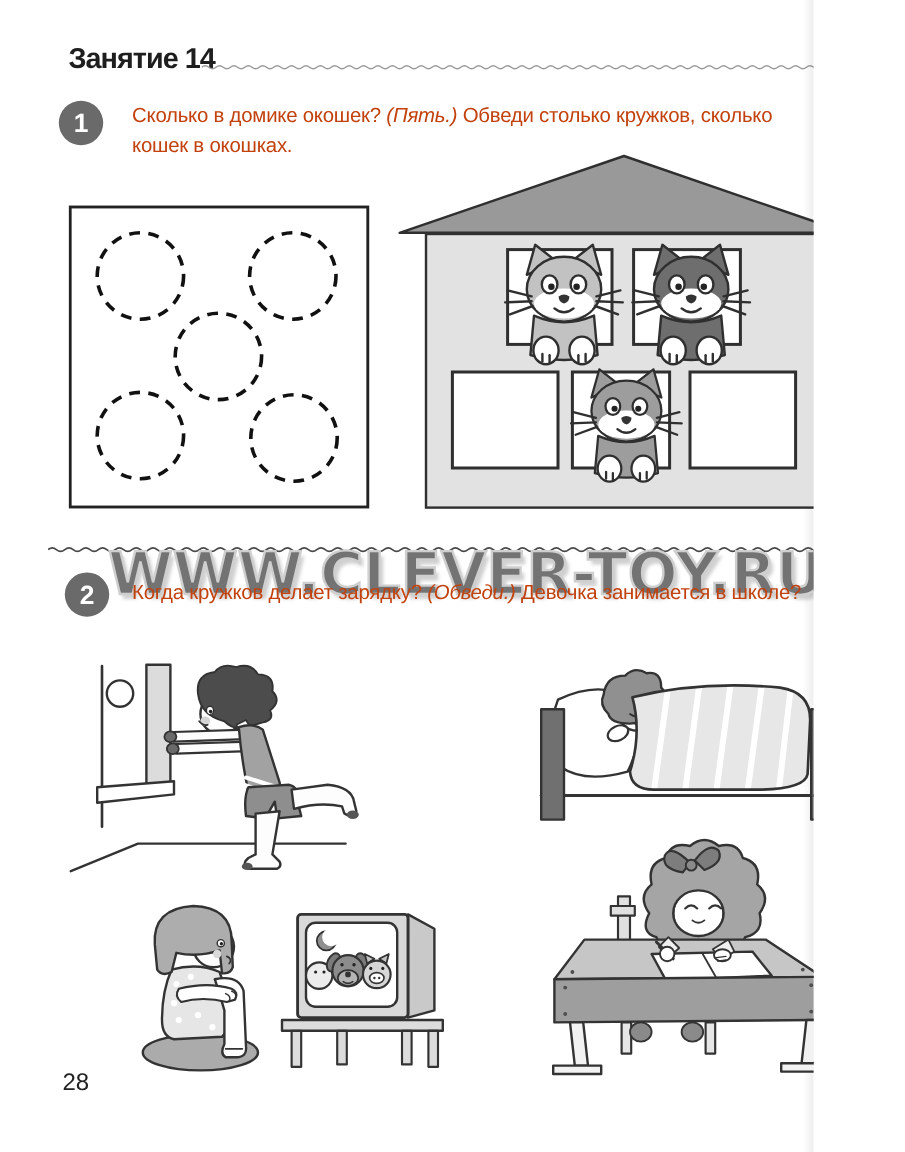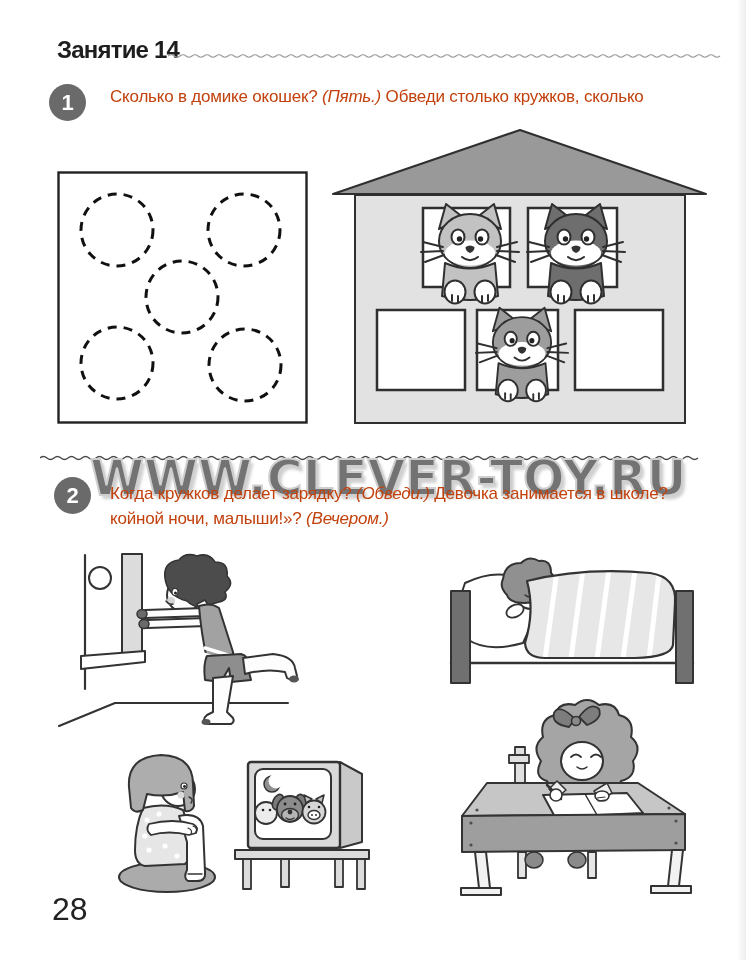--- a/index.html
+++ b/index.html
@@ -1,17 +1,17 @@
 <!DOCTYPE html>
 <html><head>
 <meta charset="utf-8">
 <style>
   html,body{margin:0;padding:0;background:#ffffff;}
   .page{
-    position:relative;width:746px;height:960px;background:#ffffff;overflow:hidden;
+    position:relative;width:678px;height:960px;background:#ffffff;overflow:hidden;
     font-family:"Liberation Sans", sans-serif;color:#181818;
   }
   .page::after{
     content:"";position:absolute;right:0;top:0;width:9px;height:100%;
     background:linear-gradient(to right, rgba(0,0,0,0), rgba(0,0,0,0.07));pointer-events:none;
   }
   .title{
     position:absolute;left:57px;top:36px;font-size:24px;font-weight:bold;
     letter-spacing:-0.8px;color:#1e1e1e;
   }
@@ -41,21 +41,21 @@
   .task-text-2{top:481px;width:630px;}
   .line{white-space:nowrap;}
   .seg-i{font-style:italic;}
   .fig{position:absolute;z-index:1;}
   .fig-circles{left:57px;top:170px;}
   .fig-house{left:328px;top:124px;}
   .fig-exercise{left:55px;top:552px;}
   .fig-sleep{left:425px;top:553px;}
   .fig-tv{left:85px;top:742px;}
   .fig-desk{left:445px;top:695px;}
-  .page-number{position:absolute;left:52px;top:891px;font-size:32px;color:#222;}
+  .page-number{position:absolute;left:52px;top:891px;font-size:20px;color:#222;}
   
   .cat path,.cat ellipse,.cat circle{stroke:#2f2f2f;stroke-width:2;stroke-linejoin:round;stroke-linecap:round;}
   .cat .thin{stroke-width:1.4;}
   .cat .nostroke{stroke:none;}
   .cat-a .fur{fill:#c2c2c2;}
   .cat-b .fur{fill:#6e6e6e;}
   .cat-c .fur{fill:#9d9d9d;}
 </style>
 </head>
 <body>
@@ -63,20 +63,21 @@
 <div class="page">
 
   <div class="title">Занятие 14</div>
   <svg class="squiggle-title" width="556" height="14" viewBox="0 0 556 14">
     <path d="M0,7 Q3,4.5 6,7 T12,7 T18,7 T24,7 T30,7 T36,7 T42,7 T48,7 T54,7 T60,7 T66,7 T72,7 T78,7 T84,7 T90,7 T96,7 T102,7 T108,7 T114,7 T120,7 T126,7 T132,7 T138,7 T144,7 T150,7 T156,7 T162,7 T168,7 T174,7 T180,7 T186,7 T192,7 T198,7 T204,7 T210,7 T216,7 T222,7 T228,7 T234,7 T240,7 T246,7 T252,7 T258,7 T264,7 T270,7 T276,7 T282,7 T288,7 T294,7 T300,7 T306,7 T312,7 T318,7 T324,7 T330,7 T336,7 T342,7 T348,7 T354,7 T360,7 T366,7 T372,7 T378,7 T384,7 T390,7 T396,7 T402,7 T408,7 T414,7 T420,7 T426,7 T432,7 T438,7 T444,7 T450,7 T456,7 T462,7 T468,7 T474,7 T480,7 T486,7 T492,7 T498,7 T504,7 T510,7 T516,7 T522,7 T528,7 T534,7 T540,7 T546,7 T552,7"></path>
   </svg>
 
   <div class="badge badge-1">1</div>
   <div class="task-text task-text-1">
     <div class="line"><span>Сколько в домике окошек? </span><span class="seg-i">(Пять.) </span><span>Обведи столько кружков, сколько</span></div>
+    <div class="line"><span>кошек в окошках.</span></div>
   </div>
 
   <svg class="fig fig-circles" width="252" height="256" viewBox="0 0 252 256">
     <rect x="1.5" y="2.5" width="248" height="250" fill="#ffffff" stroke="#222222" stroke-width="2.4"></rect>
     <g fill="none" stroke="#111111" stroke-width="3" stroke-dasharray="9 7">
       <circle cx="60" cy="60" r="36"></circle>
       <circle cx="187" cy="60" r="36"></circle>
       <circle cx="125" cy="127" r="36"></circle>
       <circle cx="60" cy="193" r="36"></circle>
       <circle cx="188" cy="195" r="36"></circle>
@@ -186,21 +187,20 @@
   </svg>
 
   <svg class="divider" width="662" height="14" viewBox="0 0 662 14">
     <path d="M0,7 Q3.5,4 7,7 T14,7 T21,7 T28,7 T35,7 T42,7 T49,7 T56,7 T63,7 T70,7 T77,7 T84,7 T91,7 T98,7 T105,7 T112,7 T119,7 T126,7 T133,7 T140,7 T147,7 T154,7 T161,7 T168,7 T175,7 T182,7 T189,7 T196,7 T203,7 T210,7 T217,7 T224,7 T231,7 T238,7 T245,7 T252,7 T259,7 T266,7 T273,7 T280,7 T287,7 T294,7 T301,7 T308,7 T315,7 T322,7 T329,7 T336,7 T343,7 T350,7 T357,7 T364,7 T371,7 T378,7 T385,7 T392,7 T399,7 T406,7 T413,7 T420,7 T427,7 T434,7 T441,7 T448,7 T455,7 T462,7 T469,7 T476,7 T483,7 T490,7 T497,7 T504,7 T511,7 T518,7 T525,7 T532,7 T539,7 T546,7 T553,7 T560,7 T567,7 T574,7 T581,7 T588,7 T595,7 T602,7 T609,7 T616,7 T623,7 T630,7 T637,7 T644,7 T651,7 T658,7"></path>
   </svg>
   <div class="watermark">WWW.CLEVER-TOY.RU</div>
 
   <div class="badge badge-2">2</div>
   <div class="task-text task-text-2">
     <div class="line"><span>Когда кружков делает зарядку? </span><span class="seg-i">(Обведи.) </span><span>Девочка занимается в школе?</span></div>
-    <div class="line"><span>койной ночи, малыши!»? </span><span class="seg-i">(Вечером.)</span></div>
   </div>
 
   <svg class="fig fig-exercise" width="320" height="185" viewBox="0 0 320 185">
     <g stroke="#333333" stroke-linecap="round" stroke-linejoin="round">
       <line x1="30" y1="3" x2="30" y2="137" stroke-width="2.2"></line>
       <circle cx="45" cy="26" r="11" fill="#ffffff" stroke-width="2"></circle>
       <rect x="67" y="2" width="20" height="100" fill="#dcdcdc" stroke-width="2"></rect>
       <polygon points="26,104 90,99 90,110 26,117" fill="#ffffff" stroke-width="2"></polygon>
       <polyline points="4,174 60,151 233,151" fill="none" stroke-width="2"></polyline>
 

